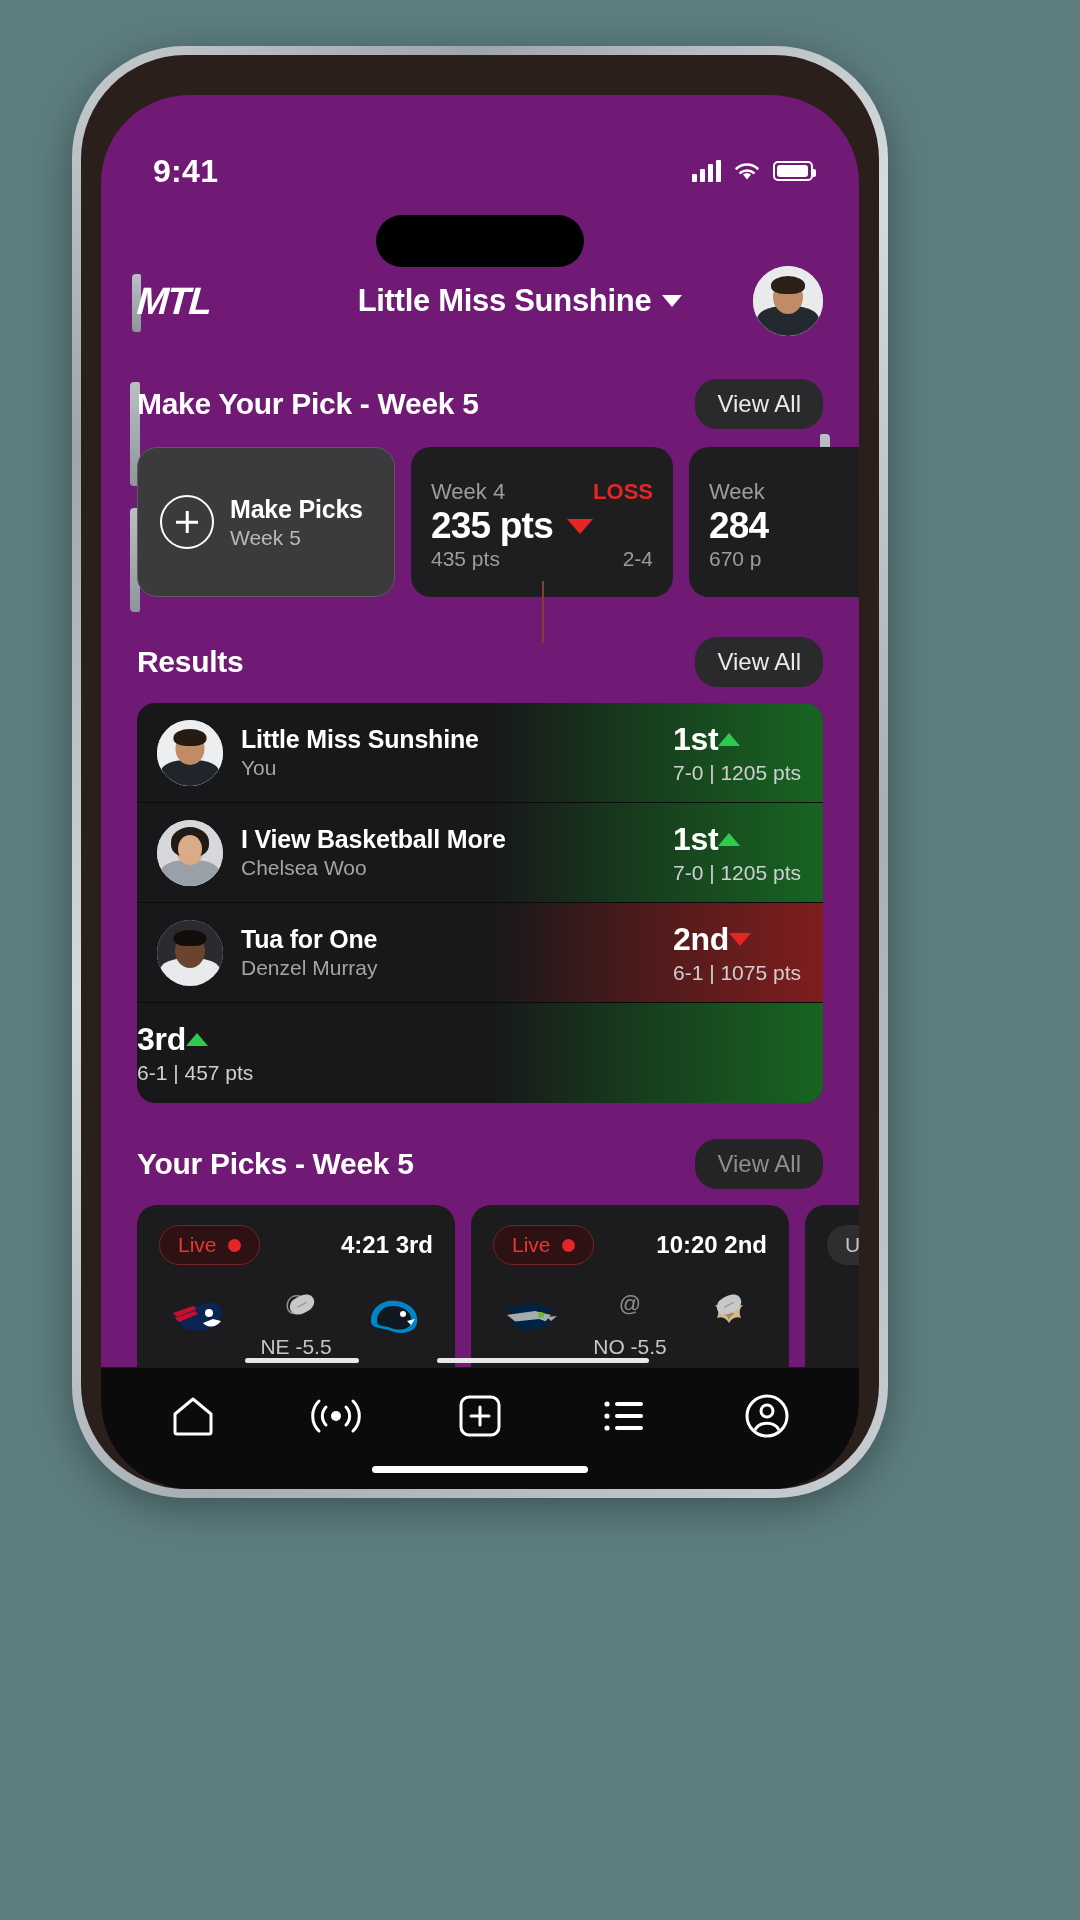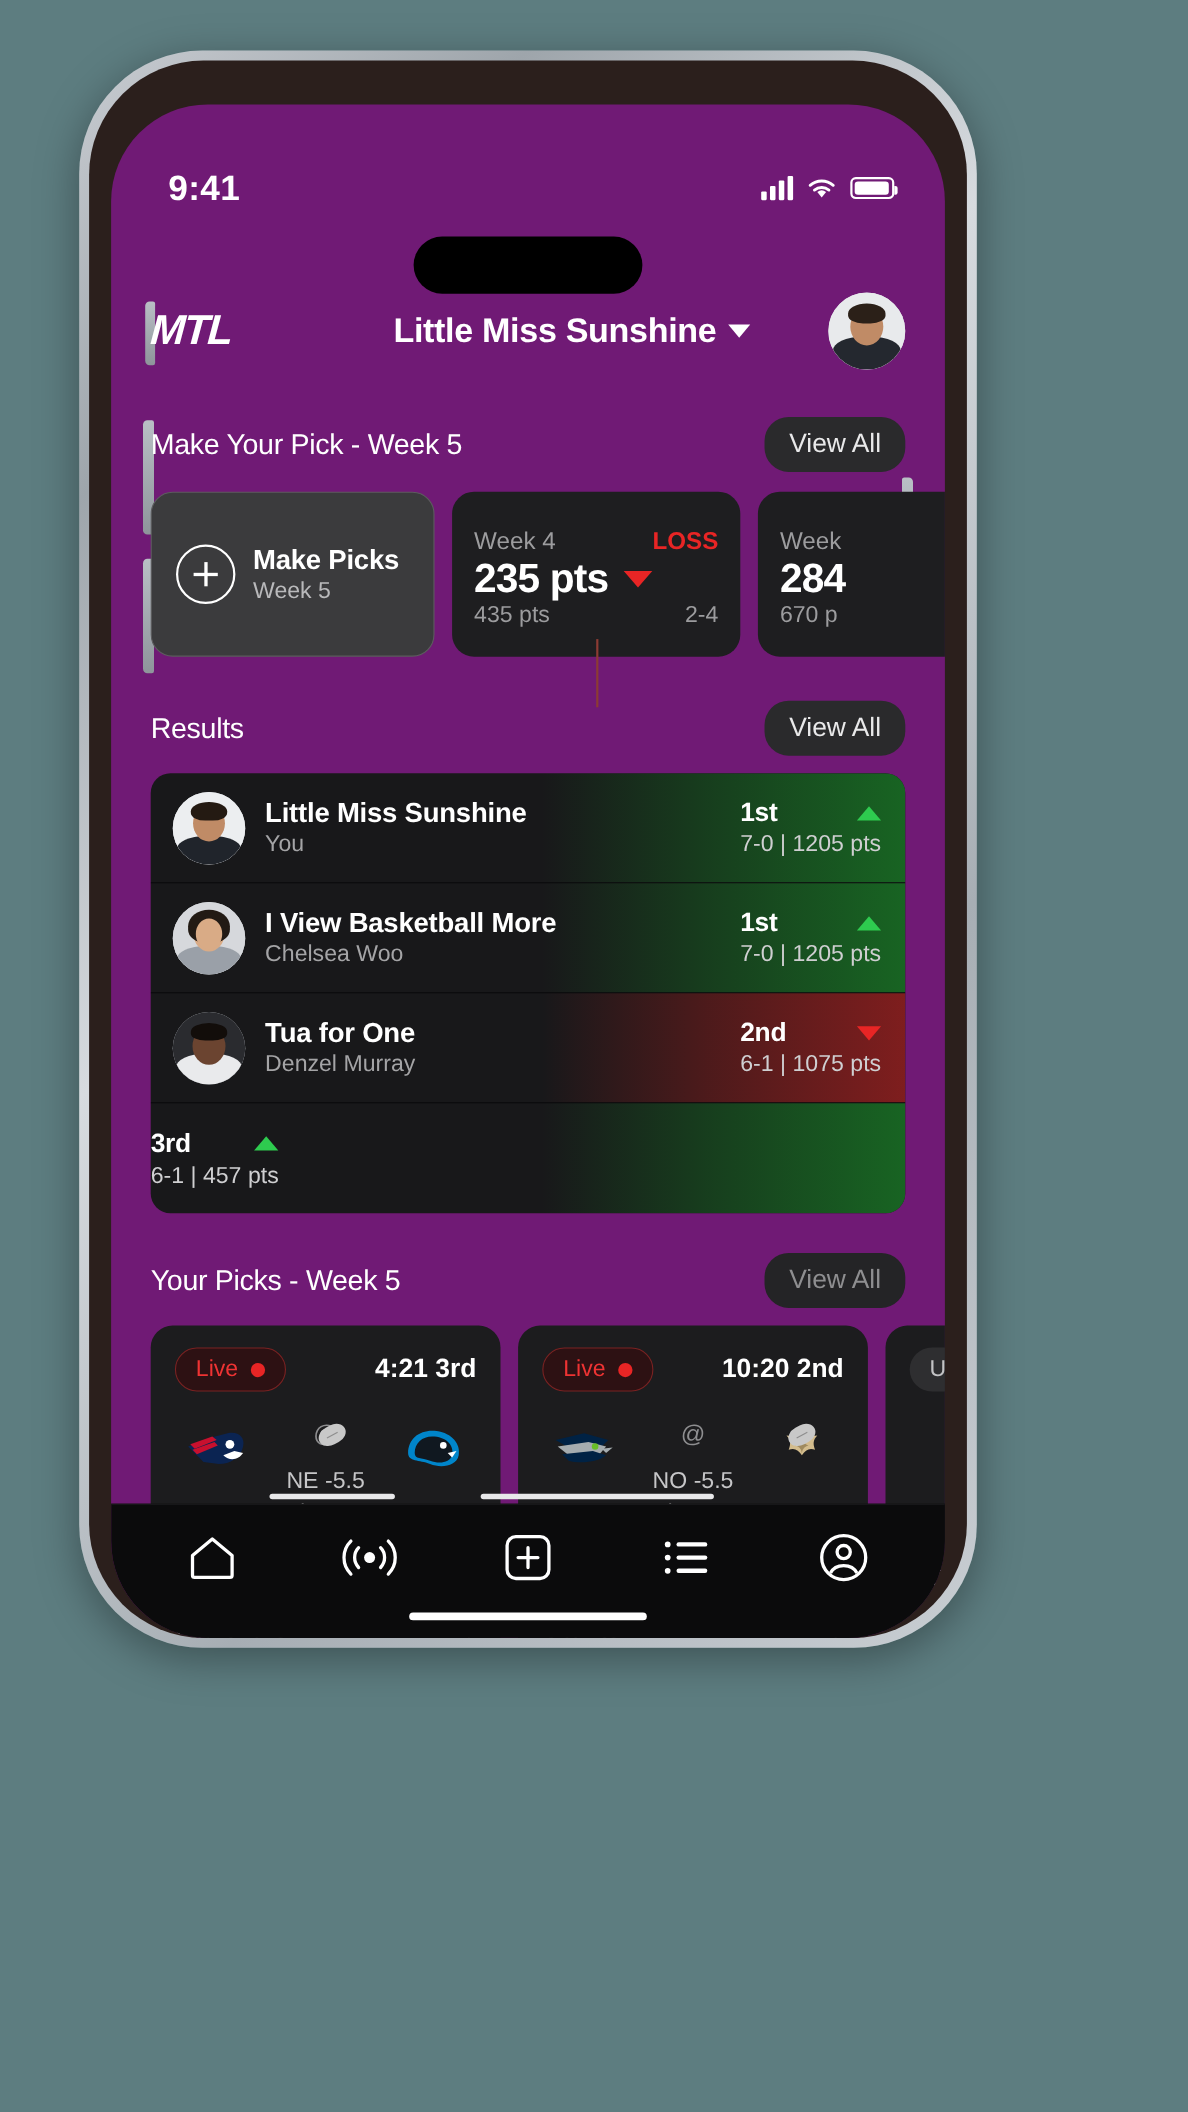--- a/index.html
+++ b/index.html
@@ -90,21 +90,21 @@
   .avatar-hdr{
     width:70px;height:70px;border-radius:50%;flex:none;
     background:#d9dde2; overflow:hidden; position:relative;
   }
 
   
   .section-head{
     display:flex; align-items:center; justify-content:space-between;
     padding:0 36px; margin-top:22px;
   }
-  .section-title{ font-size:26px; font-weight:400; color:#fff; letter-spacing:-.3px;}
+  .section-title{ font-size:30px; font-weight:700; color:#fff; letter-spacing:-.3px;}
   .view-all{
     background:#2a2a2c; color:#e9e9ea; border:none;
     font-size:24px; padding:11px 22px; border-radius:22px;
     font-family:inherit; cursor:pointer;
   }
   .view-all.dim{ color:#8e8e90; background:#242426;}
 
   
   .content{ position:absolute; top:262px; left:0; right:0; bottom:122px; z-index:8; }
 
@@ -160,21 +160,21 @@
   .res-row .tint{
     position:absolute;right:0;top:0;bottom:0;width:330px;
   }
   .tint.green{background:linear-gradient(90deg,rgba(22,92,32,0) 0%,rgba(22,92,32,.55) 45%,rgba(24,104,35,.95) 100%);}
   .tint.red{background:linear-gradient(90deg,rgba(120,28,28,0) 0%,rgba(120,28,28,.55) 45%,rgba(132,30,30,.95) 100%);}
   .res-left{display:flex;align-items:center;gap:18px;padding-left:20px;position:relative;z-index:2;flex:1;}
   .res-av{width:66px;height:66px;border-radius:50%;flex:none;overflow:hidden;background:#cfd4d9;position:relative;}
   .res-name{font-size:25px;font-weight:700;color:#fff;letter-spacing:-.2px;}
   .res-owner{font-size:21px;color:#a4a4a6;margin-top:2px;}
   .res-right{position:relative;z-index:2;padding-right:22px;text-align:right;}
-  .res-rank{font-size:24px;font-weight:700;color:#fff;display:flex;align-items:center;gap:0;justify-content:space-between;letter-spacing:-.3px;}
+  .res-rank{font-size:32px;font-weight:700;color:#fff;display:flex;align-items:center;gap:0;justify-content:flex-start;letter-spacing:-.3px;}
   .res-rec{font-size:21px;color:#cfcfd1;margin-top:3px;white-space:nowrap;}
   .tri-up-s{width:0;height:0;border-left:11px solid transparent;border-right:11px solid transparent;border-bottom:13px solid #2ecb4f;}
   .tri-dn-s{width:0;height:0;border-left:11px solid transparent;border-right:11px solid transparent;border-top:13px solid #e82525;}
 
   
   .pick-card{
     width:318px;flex:none;border-radius:20px;background:#1c1c1e;
     padding:20px 22px 10px 22px; height:330px;
   }
   .pc-top{display:flex;align-items:center;justify-content:space-between;}

